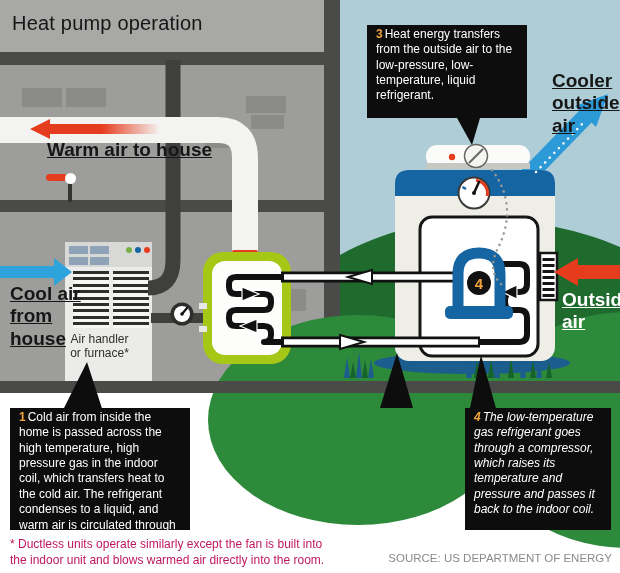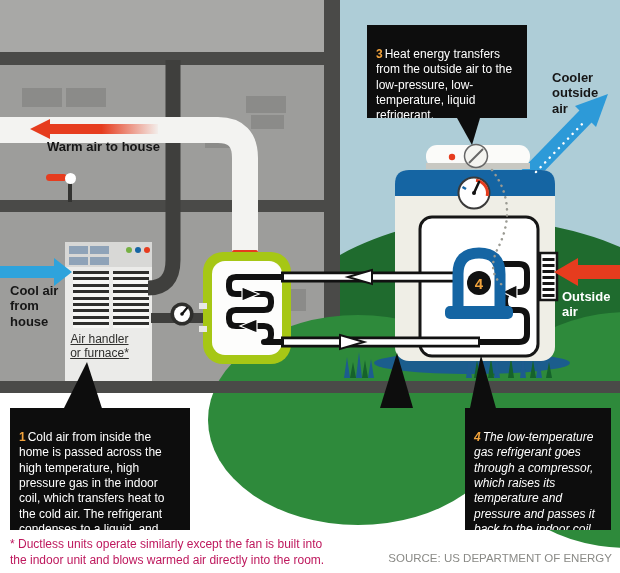--- a/index.html
+++ b/index.html
@@ -2,27 +2,27 @@
 <html><head>
 <meta charset="utf-8">
 <style>
   html,body{margin:0;padding:0;background:#fff;}
   .stage{position:relative;width:620px;height:573px;overflow:hidden;background:#fff;
          font-family:"Liberation Sans",sans-serif;}
   .abs{position:absolute;}
   .layer-svg{position:absolute;left:0;top:0;pointer-events:none;}
   .brick{position:absolute;background:#8b8b89;}
   .vent{background:repeating-linear-gradient(to bottom,#2e2e2c 0 3px,#f6f6f4 3px 6.4px);}
-  .lbl{position:absolute;color:#161616;font-weight:bold;font-size:13px;line-height:1.18;white-space:pre-line;}
+  .lbl{position:absolute;color:#161616;font-weight:bold;font-size:19px;line-height:1.18;white-space:pre-line;text-decoration:underline;}
   .lbl.white{color:#fff;}
   .title{position:absolute;left:12px;top:12px;font-size:20px;color:#161616;letter-spacing:.2px;}
   .ahlabel{position:absolute;left:65px;top:333px;width:69px;text-align:center;
-           font-size:12px;line-height:1.15;color:#2f2f2d;white-space:pre-line;text-decoration:underline;}
+           font-size:12px;line-height:1.15;color:#2f2f2d;white-space:pre-line;}
   .callout{position:absolute;background:#0d0d0d;color:#fff;box-sizing:border-box;
-           padding:22px 9px;font-size:12px;line-height:1.28;overflow:hidden;}
+           padding:2px 9px;font-size:12px;line-height:1.28;overflow:hidden;}
   .callout .num{color:#f2a33c;font-weight:bold;margin-right:2px;}
   .pointer{position:absolute;background:#0d0d0d;}
   .floorband{position:absolute;left:0;top:381px;width:620px;height:12px;background:#4a4a48;}
   .footnote{position:absolute;left:10px;top:537px;font-size:12px;line-height:1.3;
             color:#be185d;white-space:pre-line;}
   .source{position:absolute;right:8px;top:552px;font-size:11.5px;color:#8a8a86;}
 </style>
 </head>
 <body>
 
@@ -157,20 +157,21 @@
   <div class="callout" style="left:367px;top:25px;width:160px;height:93px;">
     <span class="num">3</span><span>Heat energy transfers from the outside air to the low-pressure, low-temperature, liquid refrigerant.</span>
   </div>
   <div class="callout" style="left:10px;top:408px;width:180px;height:122px;">
     <span class="num">1</span><span>Cold air from inside the home is passed across the high temperature, high pressure gas in the indoor coil, which transfers heat to the cold air. The refrigerant condenses to a liquid, and warm air is circulated through the home.</span>
   </div>
   <div class="callout" style="left:465px;top:408px;width:146px;height:122px;font-style:italic;">
     <span class="num">4</span><span>The low-temperature gas refrigerant goes through a compressor, which raises its temperature and pressure and passes it back to the indoor coil.</span>
   </div>
 
+  <div class="title">Heat pump operation</div>
   <div class="lbl" style="left:10px;top:283px;">Cool air
 from
 house</div>
   <div class="lbl" style="left:47px;top:139px;">Warm air to house</div>
   <div class="ahlabel">Air handler
 or furnace*</div>
   <div class="lbl" style="left:552px;top:70px;">Cooler
 outside
 air</div>
   <div class="lbl white" style="left:562px;top:289px;">Outside

